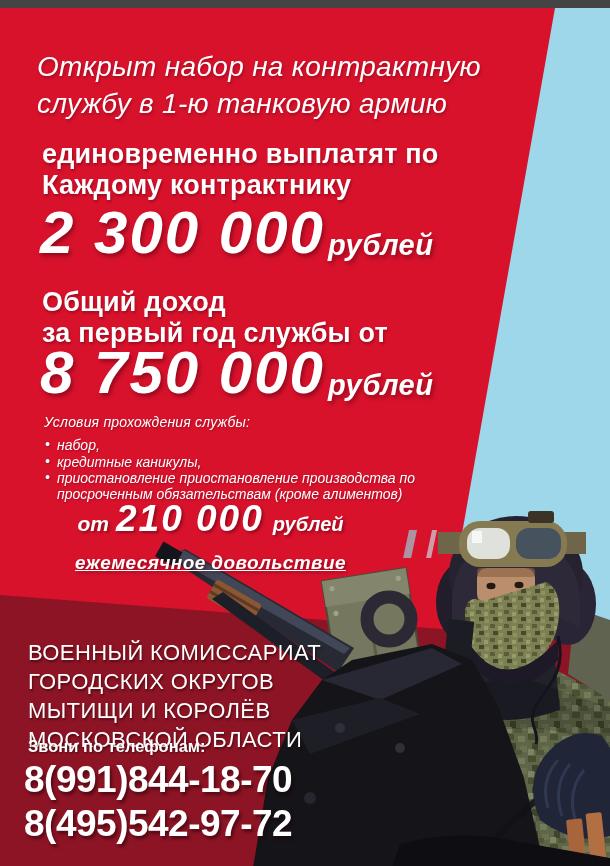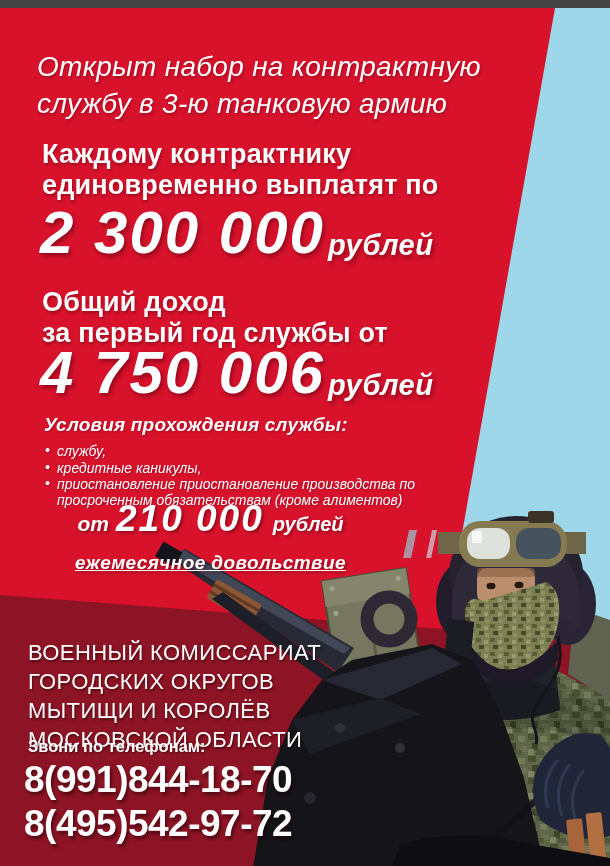--- a/index.html
+++ b/index.html
@@ -31,21 +31,21 @@
   }
   .amount .big { font-size:60px; line-height:56px; letter-spacing:2px; }
   .amount .cur { font-size:29px; letter-spacing:.5px; margin-left:3px; position:relative; top:2px; }
   #lump-amount   { top:197px; }
   #income-amount { top:337px; }
 
   .conds {
     left:44px; top:406px; width:372px; font-style:italic;
     text-shadow:1px 1px 2px rgba(80,0,14,.4);
   }
-  .conds .conds-title { margin:0 0 8px 0; font-size:19px; font-weight:700; letter-spacing:.2px; }
+  .conds .conds-title { margin:0 0 8px 0; font-size:14px; font-weight:400; letter-spacing:.2px; }
   .conds ul { margin:0; padding:0; list-style:none; font-size:14px; line-height:15.5px; font-weight:400; }
   .conds li { position:relative; padding-left:13px; margin-bottom:1px; }
   .conds li::before { content:"\2022"; position:absolute; left:1px; top:-1px; }
 
   .monthly {
     left:58px; top:487px; width:305px; text-align:center;
     font-style:italic; font-weight:700; text-shadow:2px 2px 3px rgba(80,0,14,.5);
   }
   .monthly .row1 { white-space:nowrap; line-height:48px; }
   .monthly .pre  { font-size:21px; margin-right:7px; }
@@ -166,43 +166,43 @@
       <g transform="rotate(-6 585 830)">
         <rect x="568" y="810" width="16" height="42" rx="2" fill="#a8653c"></rect>
         <rect x="588" y="806" width="16" height="48" rx="2" fill="#b26f42"></rect>
       </g>
       <path d="M390 866 L400 836 Q460 820 520 834 L610 850 L610 866 Z" fill="#0e0e12"></path>
     </g>
   </svg>
 
   <div class="txt hdr">
     <div>Открыт набор на контрактную</div>
-    <div>службу в 3-ю танковую армию</div>
+    <div>службу в 1-ю танковую армию</div>
   </div>
 
   <div class="txt block-h" id="pay-heading">
+    <div>единовременно выплатят по</div>
     <div>Каждому контрактнику</div>
-    <div>единовременно выплатят по</div>
   </div>
   <div class="txt amount" id="lump-amount">
     <span class="big">2 300 000</span><span class="cur">рублей</span>
   </div>
 
   <div class="txt block-h" id="income-heading">
     <div>Общий доход</div>
     <div>за первый год службы от</div>
   </div>
   <div class="txt amount" id="income-amount">
-    <span class="big">4 750 006</span><span class="cur">рублей</span>
+    <span class="big">8 750 000</span><span class="cur">рублей</span>
   </div>
 
   <div class="txt conds">
     <div class="conds-title">Условия прохождения службы:</div>
     <ul>
-      <li>службу,</li>
+      <li>набор,</li>
       <li>кредитные каникулы,</li>
       <li>приостановление приостановление производства по просроченным обязательствам (кроме алиментов)</li>
     </ul>
   </div>
 
   <div class="txt monthly">
     <div class="row1">
       <span class="pre">от</span><span class="big">210 000</span><span class="cur">рублей</span>
     </div>
     <div class="cap">ежемесячное довольствие</div>

